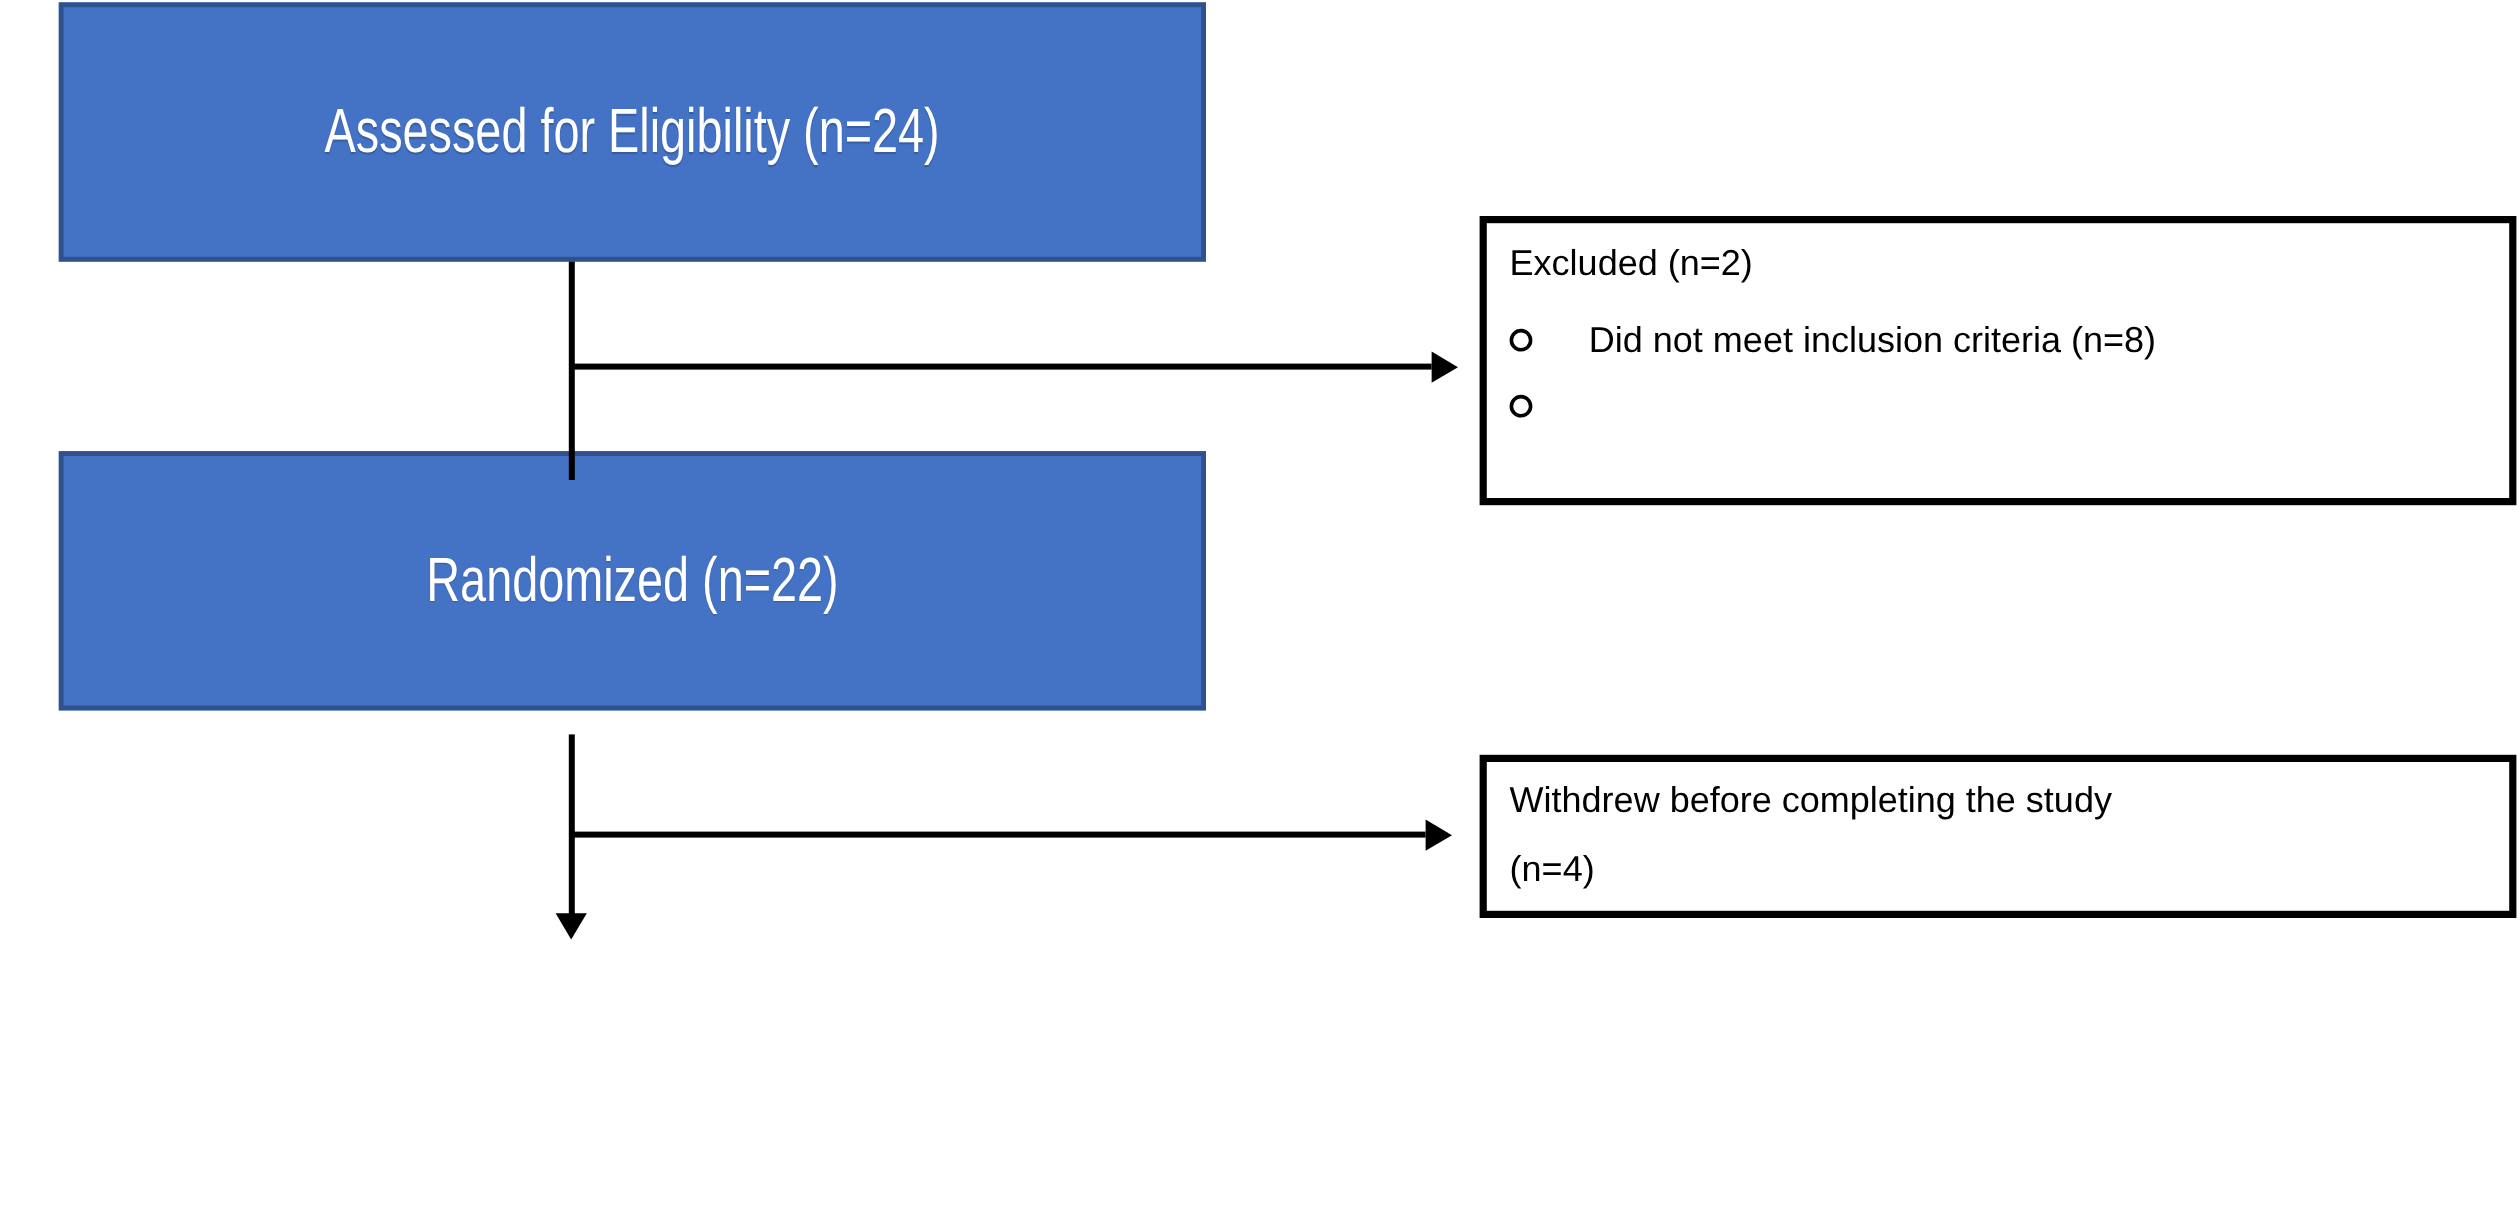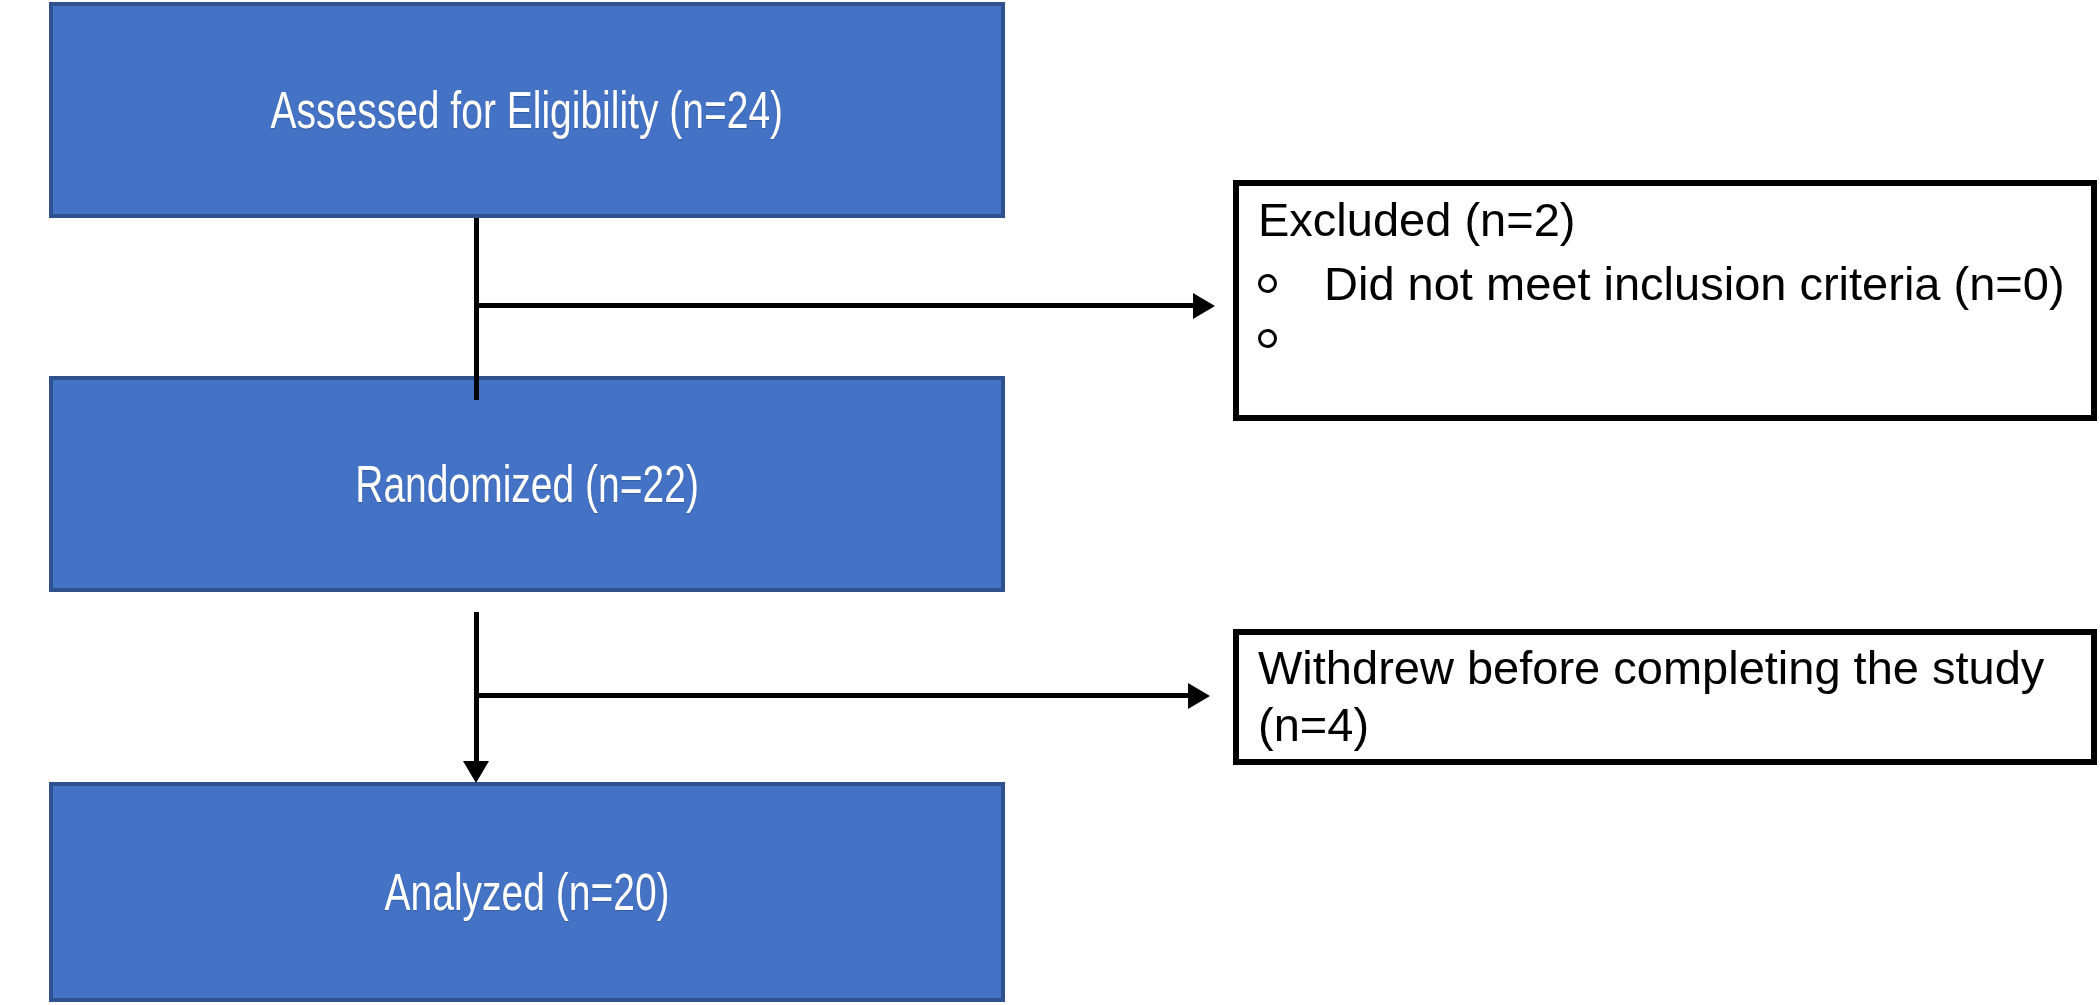--- a/index.html
+++ b/index.html
@@ -43,21 +43,21 @@
     text-shadow: 0 1px 1px rgba(30,50,90,0.35);
   }
 
   
   .whitebox {
     position: absolute;
     box-sizing: border-box;
     background: #ffffff;
     border: 6px solid var(--line, #000000);
     color: var(--text-on-white, #000000);
-    font-size: 47px;
+    font-size: 30px;
   }
   #box-excluded {
     left: 1233px; top: 180px;
     width: 864px; height: 241px;
     padding: 6px 10px 0 19px;
   }
   #box-excluded .wtitle { line-height: 56px; }
   #box-excluded ul {
     list-style: none;
     margin: 8px 0 0 0;
@@ -119,39 +119,36 @@
 <div id="canvas">
 
   <div class="bluebox" id="box-assessed">
     <span class="blabel">Assessed for Eligibility (n=24)</span>
   </div>
 
   <div class="bluebox" id="box-randomized">
     <span class="blabel">Randomized (n=22)</span>
   </div>
 
-  <div class="bluebox" id="box-analyzed">
-    <span class="blabel">Analyzed (n=20)</span>
-  </div>
 
   <div class="cline" id="vline-1"></div>
   <div class="cline" id="hline-1"></div>
   <div class="arrowhead" id="arrowhead-right-1"></div>
 
   <div class="cline" id="vline-2"></div>
   <div class="cline" id="hline-2"></div>
   <div class="arrowhead" id="arrowhead-right-2"></div>
   <div class="arrowhead" id="arrowhead-down"></div>
 
   <div class="whitebox" id="box-excluded">
     <div class="wtitle">Excluded (n=2)</div>
     <ul>
       <li>
         <span class="bullet-circle"></span>
-        <span>Did not meet inclusion criteria (n=0)</span>
+        <span>Did not meet inclusion criteria (n=8)</span>
       </li>
       <li>
         <span class="bullet-circle"></span>
       </li>
     </ul>
   </div>
 
   <div class="whitebox" id="box-withdrew">
     <span class="wline">Withdrew before completing the study</span>
     <span class="wline">(n=4)</span>

